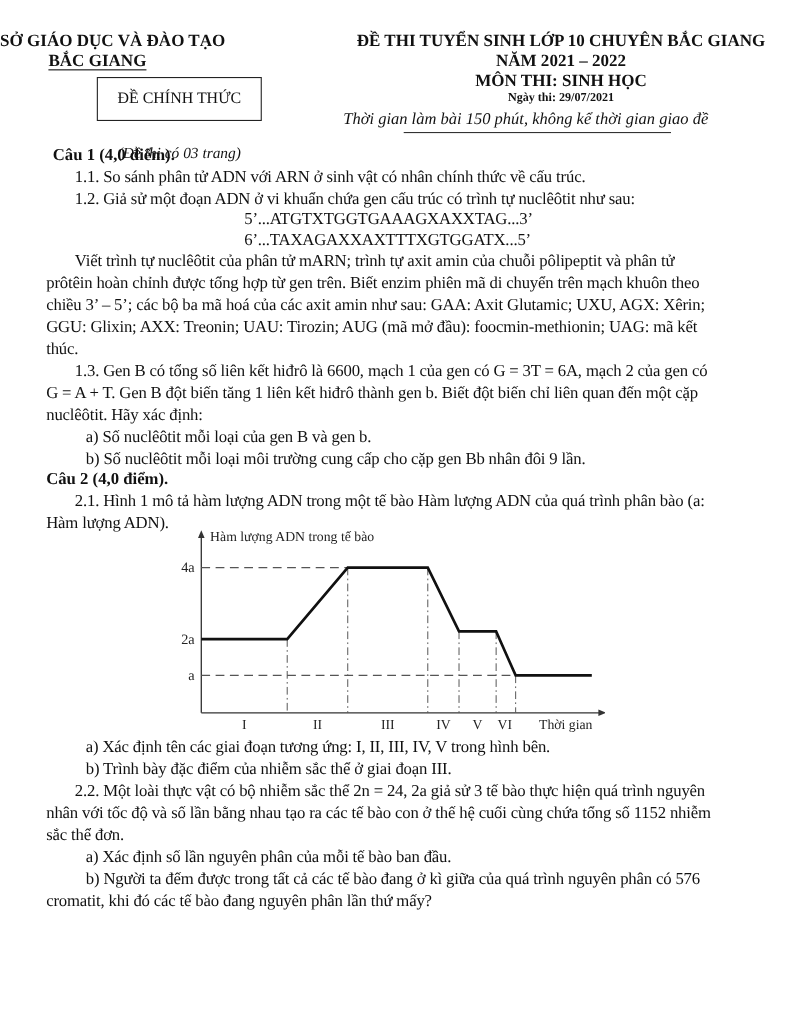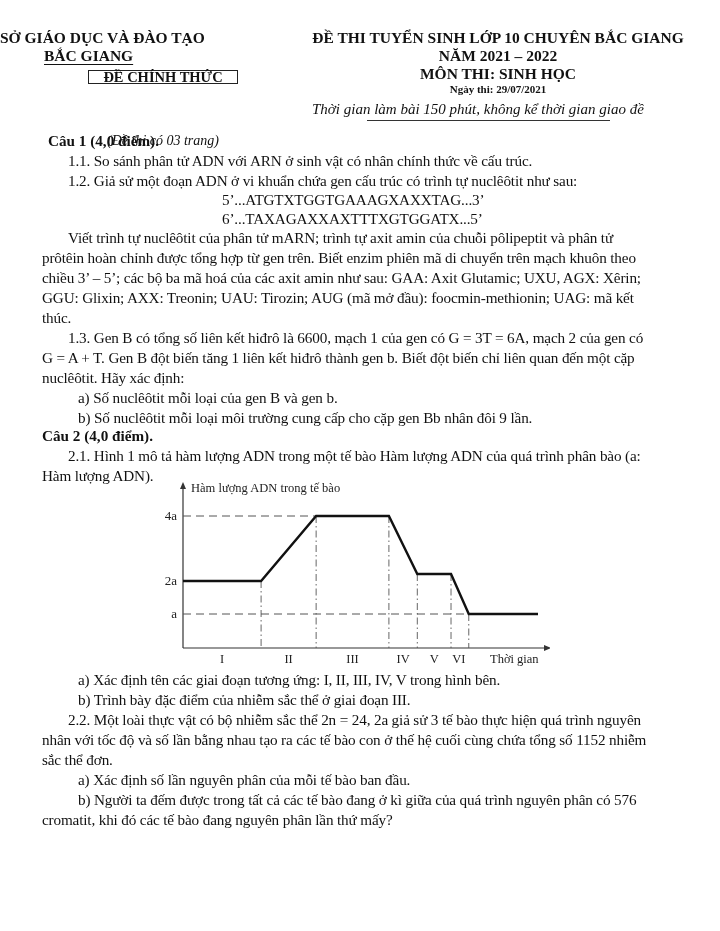--- a/index.html
+++ b/index.html
@@ -6,26 +6,26 @@
     body {
       width: 720px; height: 931px; position: relative; overflow: hidden;
       font-family: "Liberation Serif", "DejaVu Serif", serif;
       color: #111111;
       font-size: 15.2px;
     }
     .abs { position: absolute; white-space: nowrap; }
     .b { font-weight: bold; }
     .i { font-style: italic; }
     .hdr-l { left: 0; width: 360px; text-align: left; }
-    .hdr-r { left: 288px; width: 420px; text-align: center; }
+    .hdr-r { left: 300px; width: 420px; text-align: center; }
     .box {
-      position: absolute; left: 88px; top: 70px; width: 150px; height: 14px;
+      position: absolute; left: 88px; top: 70px; width: 150px; height: 40px;
       border: 1.5px solid #222; box-sizing: border-box;
       display: flex; align-items: center; justify-content: center;
-      font-weight: bold; font-size: 14.5px; text-align: center;
+      font-weight: normal; font-size: 14.5px; text-align: center;
     }
     .ul { text-decoration: underline; text-underline-offset: 3px; }
     .line { font-size: 15.2px; letter-spacing: -0.15px; }
     svg text { font-family: "Liberation Serif", "DejaVu Serif", serif; fill: #222; }
   </style>
 </head>
 <body>
 
 <div class="abs hdr-l b" style="top:29px;font-size:15.5px;">SỞ GIÁO DỤC VÀ ĐÀO TẠO</div>
 <div class="abs hdr-l b" style="top:47px;font-size:15.5px;margin-left:44px;"><span class="ul">BẮC GIANG</span></div>

